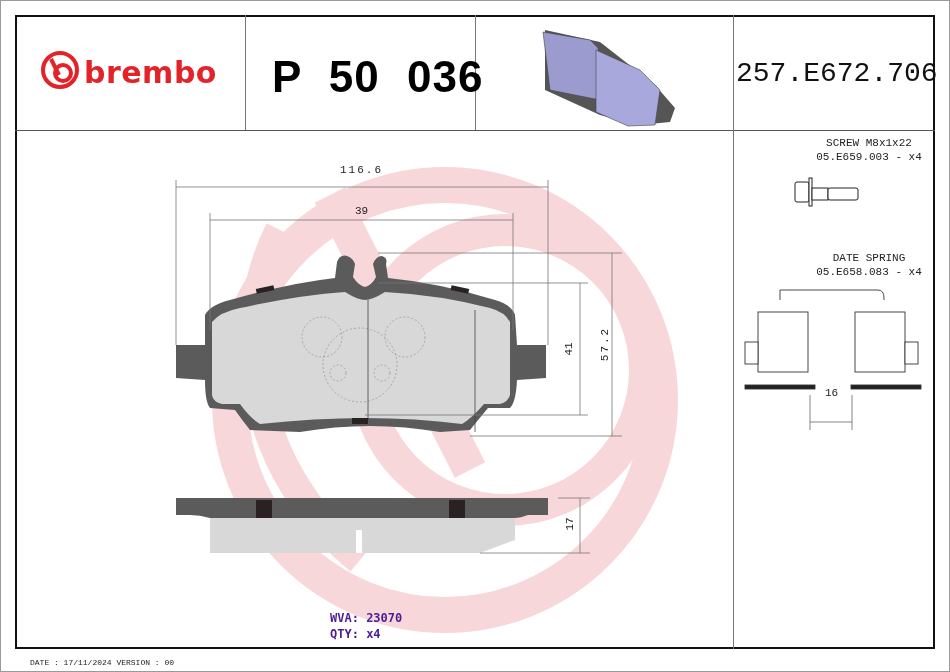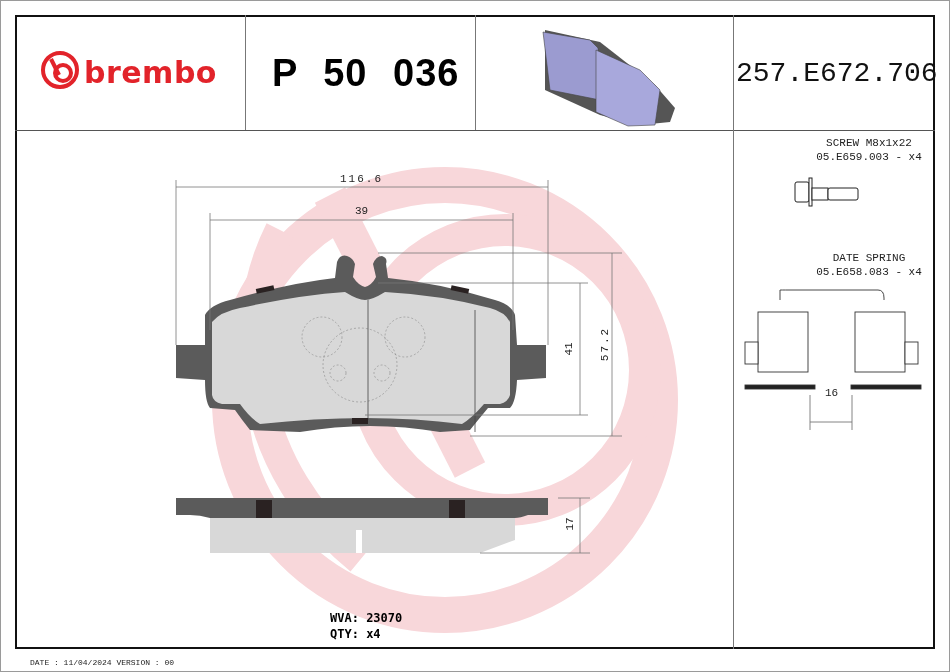--- a/index.html
+++ b/index.html
@@ -4,27 +4,27 @@
 <style>
   html, body { margin:0; padding:0; background:#ffffff; }
   body { width:950px; height:672px; position:relative; overflow:hidden; font-family:"Liberation Sans", sans-serif; }
   .page-frame { position:absolute; left:0; top:0; width:948px; height:670px; border:1px solid #9a9a9a; }
   .sheet { position:absolute; left:15px; top:15px; width:920px; height:634px; border:2px solid #111; box-sizing:border-box; background:transparent; }
   .hdr-divider { position:absolute; top:15px; height:115px; width:1px; background:#777; }
   .hdr-bottom { position:absolute; left:15px; top:130px; width:920px; height:1px; background:#555; }
   .side-divider { position:absolute; left:733px; top:130px; width:1px; height:519px; background:#777; }
   .logo { position:absolute; left:40px; top:50px; display:flex; align-items:flex-end; gap:4px; }
   .logo-text { color:#e2232a; font-family:"DejaVu Sans", sans-serif; font-size:30px; font-weight:bold; letter-spacing:0.5px; }
-  .part-code { position:absolute; left:272px; top:52px; font-family:"Liberation Sans", sans-serif; font-weight:bold; font-size:38px; letter-spacing:1px; color:#000; word-spacing:14px; }
+  .part-code { position:absolute; left:272px; top:52px; font-family:"Liberation Sans", sans-serif; font-weight:bold; font-size:44px; letter-spacing:1px; color:#000; word-spacing:14px; }
   .ref-code { position:absolute; left:736px; top:58px; font-family:"Liberation Mono", monospace; font-size:28px; color:#111; }
   .mono-sm { font-family:"Liberation Mono", monospace; font-size:11px; color:#222; }
   .acc-label { position:absolute; width:214px; left:762px; text-align:center; }
   .dim { position:absolute; font-family:"Liberation Mono", monospace; font-size:11px; color:#222; }
   .dim.vert { transform:rotate(-90deg); transform-origin:center; }
-  .wva { position:absolute; left:330px; top:610px; font-family:"DejaVu Sans Mono", monospace; font-weight:bold; font-size:12px; color:#000000; line-height:16px; }
+  .wva { position:absolute; left:330px; top:610px; font-family:"DejaVu Sans Mono", monospace; font-weight:bold; font-size:12px; color:#4c1d95; line-height:16px; }
   .footer { position:absolute; left:30px; top:658px; font-family:"Liberation Mono", monospace; font-size:8px; color:#222; }
   svg { position:absolute; left:0; top:0; }
 </style>
 </head>
 <body>
 
 <div class="page-frame"></div>
 
 <svg width="950" height="672" viewBox="0 0 950 672">
 
@@ -115,30 +115,30 @@
     <circle cx="20" cy="20" r="17" fill="none" stroke="#e2232a" stroke-width="4"></circle>
     <circle cx="23" cy="23" r="8" fill="none" stroke="#e2232a" stroke-width="4"></circle>
     <path d="M11 9 L19 25" stroke="#e2232a" stroke-width="4"></path>
   </svg>
   <span class="logo-text">brembo</span>
 </div>
 
 <div class="part-code">P 50 036</div>
 <div class="ref-code">257.E672.706</div>
 
-<div class="dim" style="left:340px;top:173px;letter-spacing:2px">116.6</div>
+<div class="dim" style="left:340px;top:164px;letter-spacing:2px">116.6</div>
 <div class="dim" style="left:355px;top:205px">39</div>
 <div class="dim vert" style="left:562px;top:343px">41</div>
 <div class="dim vert" style="left:588px;top:338px;letter-spacing:2px">57.2</div>
 <div class="dim vert" style="left:563px;top:518px">17</div>
 
 <div class="wva">
   <div><span>WVA:</span> <span>23070</span></div>
   <div><span>QTY:</span> <span>x4</span></div>
 </div>
 
 <div class="acc-label mono-sm" style="top:137px">SCREW M8x1x22</div>
 <div class="acc-label mono-sm" style="top:151px">05.E659.003 - x4</div>
 <div class="acc-label mono-sm" style="top:252px">DATE SPRING</div>
 <div class="acc-label mono-sm" style="top:266px">05.E658.083 - x4</div>
 <div class="dim" style="left:825px;top:387px">16</div>
 
-<div class="footer">DATE : 11/04/2024 VERSION : 00</div>
+<div class="footer">DATE : 17/11/2024 VERSION : 00</div>
 
 </body></html>

